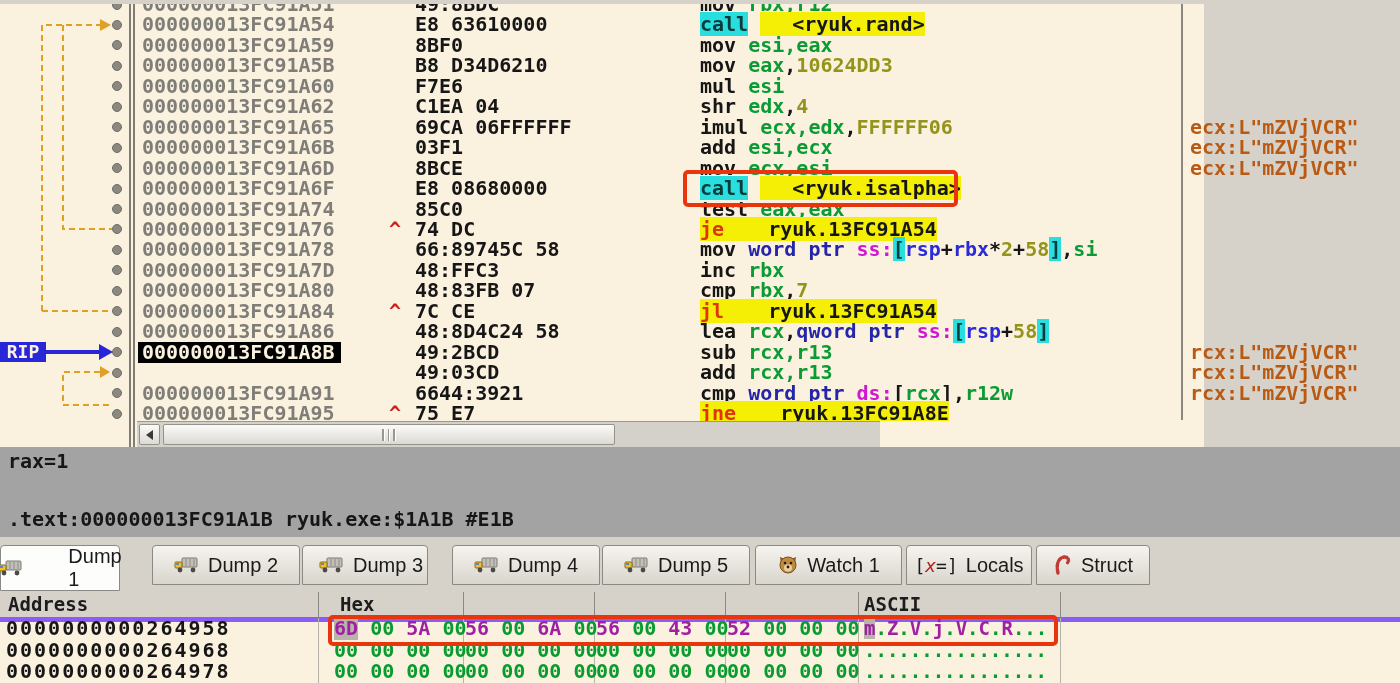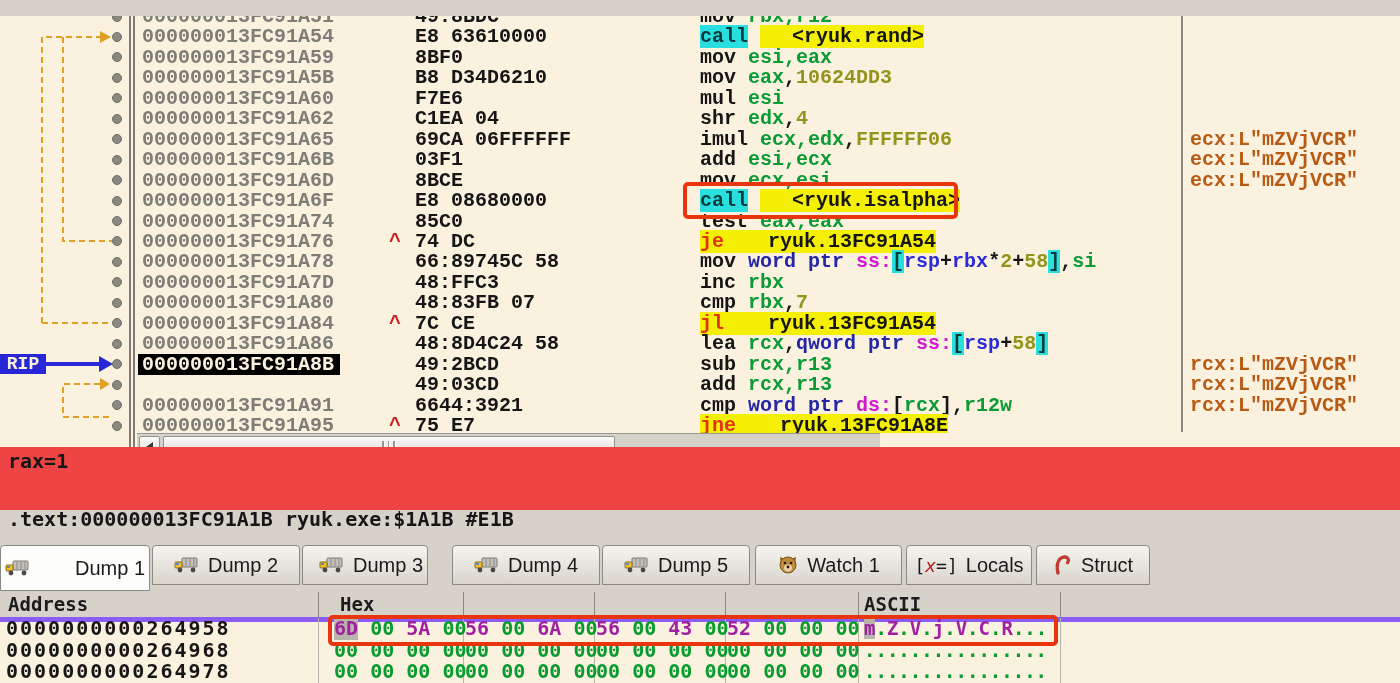--- a/index.html
+++ b/index.html
@@ -1,19 +1,19 @@
 <!DOCTYPE html>
 <html><head>
 <meta charset="utf-8">
 <style>
   html,body{margin:0;padding:0;}
   body{width:1400px;height:683px;position:relative;overflow:hidden;
        font-family:"DejaVu Sans Mono", monospace;background:#d6d2c9;}
   
-  #disasm-panel{position:absolute;left:0;top:16px;width:1400px;height:447px;background:#faf1df;font-family:Liberation Mono, monospace;}
+  #disasm-panel{position:absolute;left:0;top:4px;width:1204px;height:447px;background:#faf1df;}
   #disasm-clip{position:absolute;left:0;top:0;width:1400px;height:417px;overflow:hidden;}
   .drow{position:absolute;left:0;width:1400px;height:21px;line-height:21px;
         font-size:20px;font-weight:bold;white-space:pre;}
   .drow .addr{position:absolute;left:138px;color:#7e7d78;padding:0 6px 0 4px;}
   .drow.rip-row .addr{background:#000;color:#faf1df;}
   .drow .bytes{position:absolute;left:415px;color:#161616;}
   .drow .caret{position:absolute;left:389px;color:#cc1f1f;}
   .drow .instr{position:absolute;left:700px;}
   .drow .comment{position:absolute;left:1190px;color:#b95a14;}
   .bp-dot{position:absolute;left:112px;width:10px;height:10px;border-radius:50%;
@@ -38,21 +38,21 @@
   #hscroll .sb-btn .arr{position:absolute;left:6px;top:5px;width:0;height:0;
            border-top:5px solid transparent;border-bottom:5px solid transparent;border-right:7px solid #3a3a36;}
   #hscroll .sb-thumb{position:absolute;left:26px;top:2px;width:452px;height:21px;
            background:linear-gradient(#fbfbfa,#dcd9d2);border:1px solid #93938c;border-radius:2px;box-sizing:border-box;}
   #hscroll .grip{position:absolute;left:50%;top:4px;margin-left:-7px;width:14px;height:12px;
            display:flex;gap:3px;}
   #hscroll .grip i{width:2px;height:12px;background:#9a978f;border-right:1px solid #fff;}
   #panel-bottom-border{position:absolute;left:0;top:443px;width:1400px;height:4px;
            background:linear-gradient(#56554e,#56554e 2px,#fbfaf6 2px);}
   
-  #info-panel{position:absolute;left:0;top:447px;width:1400px;height:63px;background:#ef4444;}
+  #info-panel{position:absolute;left:0;top:447px;width:1400px;height:90px;background:#a3a3a3;}
   #reg-line{position:absolute;left:8px;top:2px;font-size:20px;font-weight:bold;color:#161616;white-space:pre;}
   #status-line{position:absolute;left:8px;top:60px;font-size:20px;font-weight:bold;color:#161616;white-space:pre;}
   
   #tabbar{position:absolute;left:0;top:537px;width:1400px;height:55px;background:#d6d2c9;}
   .tab{position:absolute;top:8px;height:40px;box-sizing:border-box;border:1px solid #8a8a84;
        border-radius:4px 4px 0 0;background:linear-gradient(#f6f4f0,#d9d5cd);
        font-family:"Liberation Sans", sans-serif;font-size:20px;color:#1a1a1a;
        display:flex;align-items:center;justify-content:center;gap:8px;}
   .tab.active{background:#fdfdfb;height:46px;z-index:2;}
   .tab .ticon{display:flex;align-items:center;}
@@ -157,21 +157,21 @@
   </div>
   <div id="panel-bottom-border"></div>
 </div>
 
 <div id="info-panel">
   <div id="reg-line">rax=1</div>
   <div id="status-line">.text:000000013FC91A1B ryuk.exe:$1A1B #E1B</div>
 </div>
 
 <div id="tabbar">
-    <div class="tab active" style="left: 0px; width: 150px; gap: 44px;">
+    <div class="tab active" style="left: 0px; width: 120px; gap: 44px;">
       <span class="ticon">
         <svg width="26" height="18" viewBox="0 0 26 18">
           <rect x="8" y="2" width="15" height="9" rx="1" fill="#c3c0b8" stroke="#7a7a74"></rect>
           <line x1="12" y1="3" x2="12" y2="10" stroke="#8d8b84"></line>
           <line x1="16" y1="3" x2="16" y2="10" stroke="#8d8b84"></line>
           <line x1="20" y1="3" x2="20" y2="10" stroke="#8d8b84"></line>
           <rect x="1" y="6" width="7" height="6" rx="1" fill="#eec12c" stroke="#8d6d10"></rect>
           <rect x="2" y="7" width="3" height="2" fill="#5c86c5"></rect>
           <circle cx="6" cy="14" r="2.4" fill="#4a4a46"></circle>
           <circle cx="19" cy="14" r="2.4" fill="#4a4a46"></circle>

